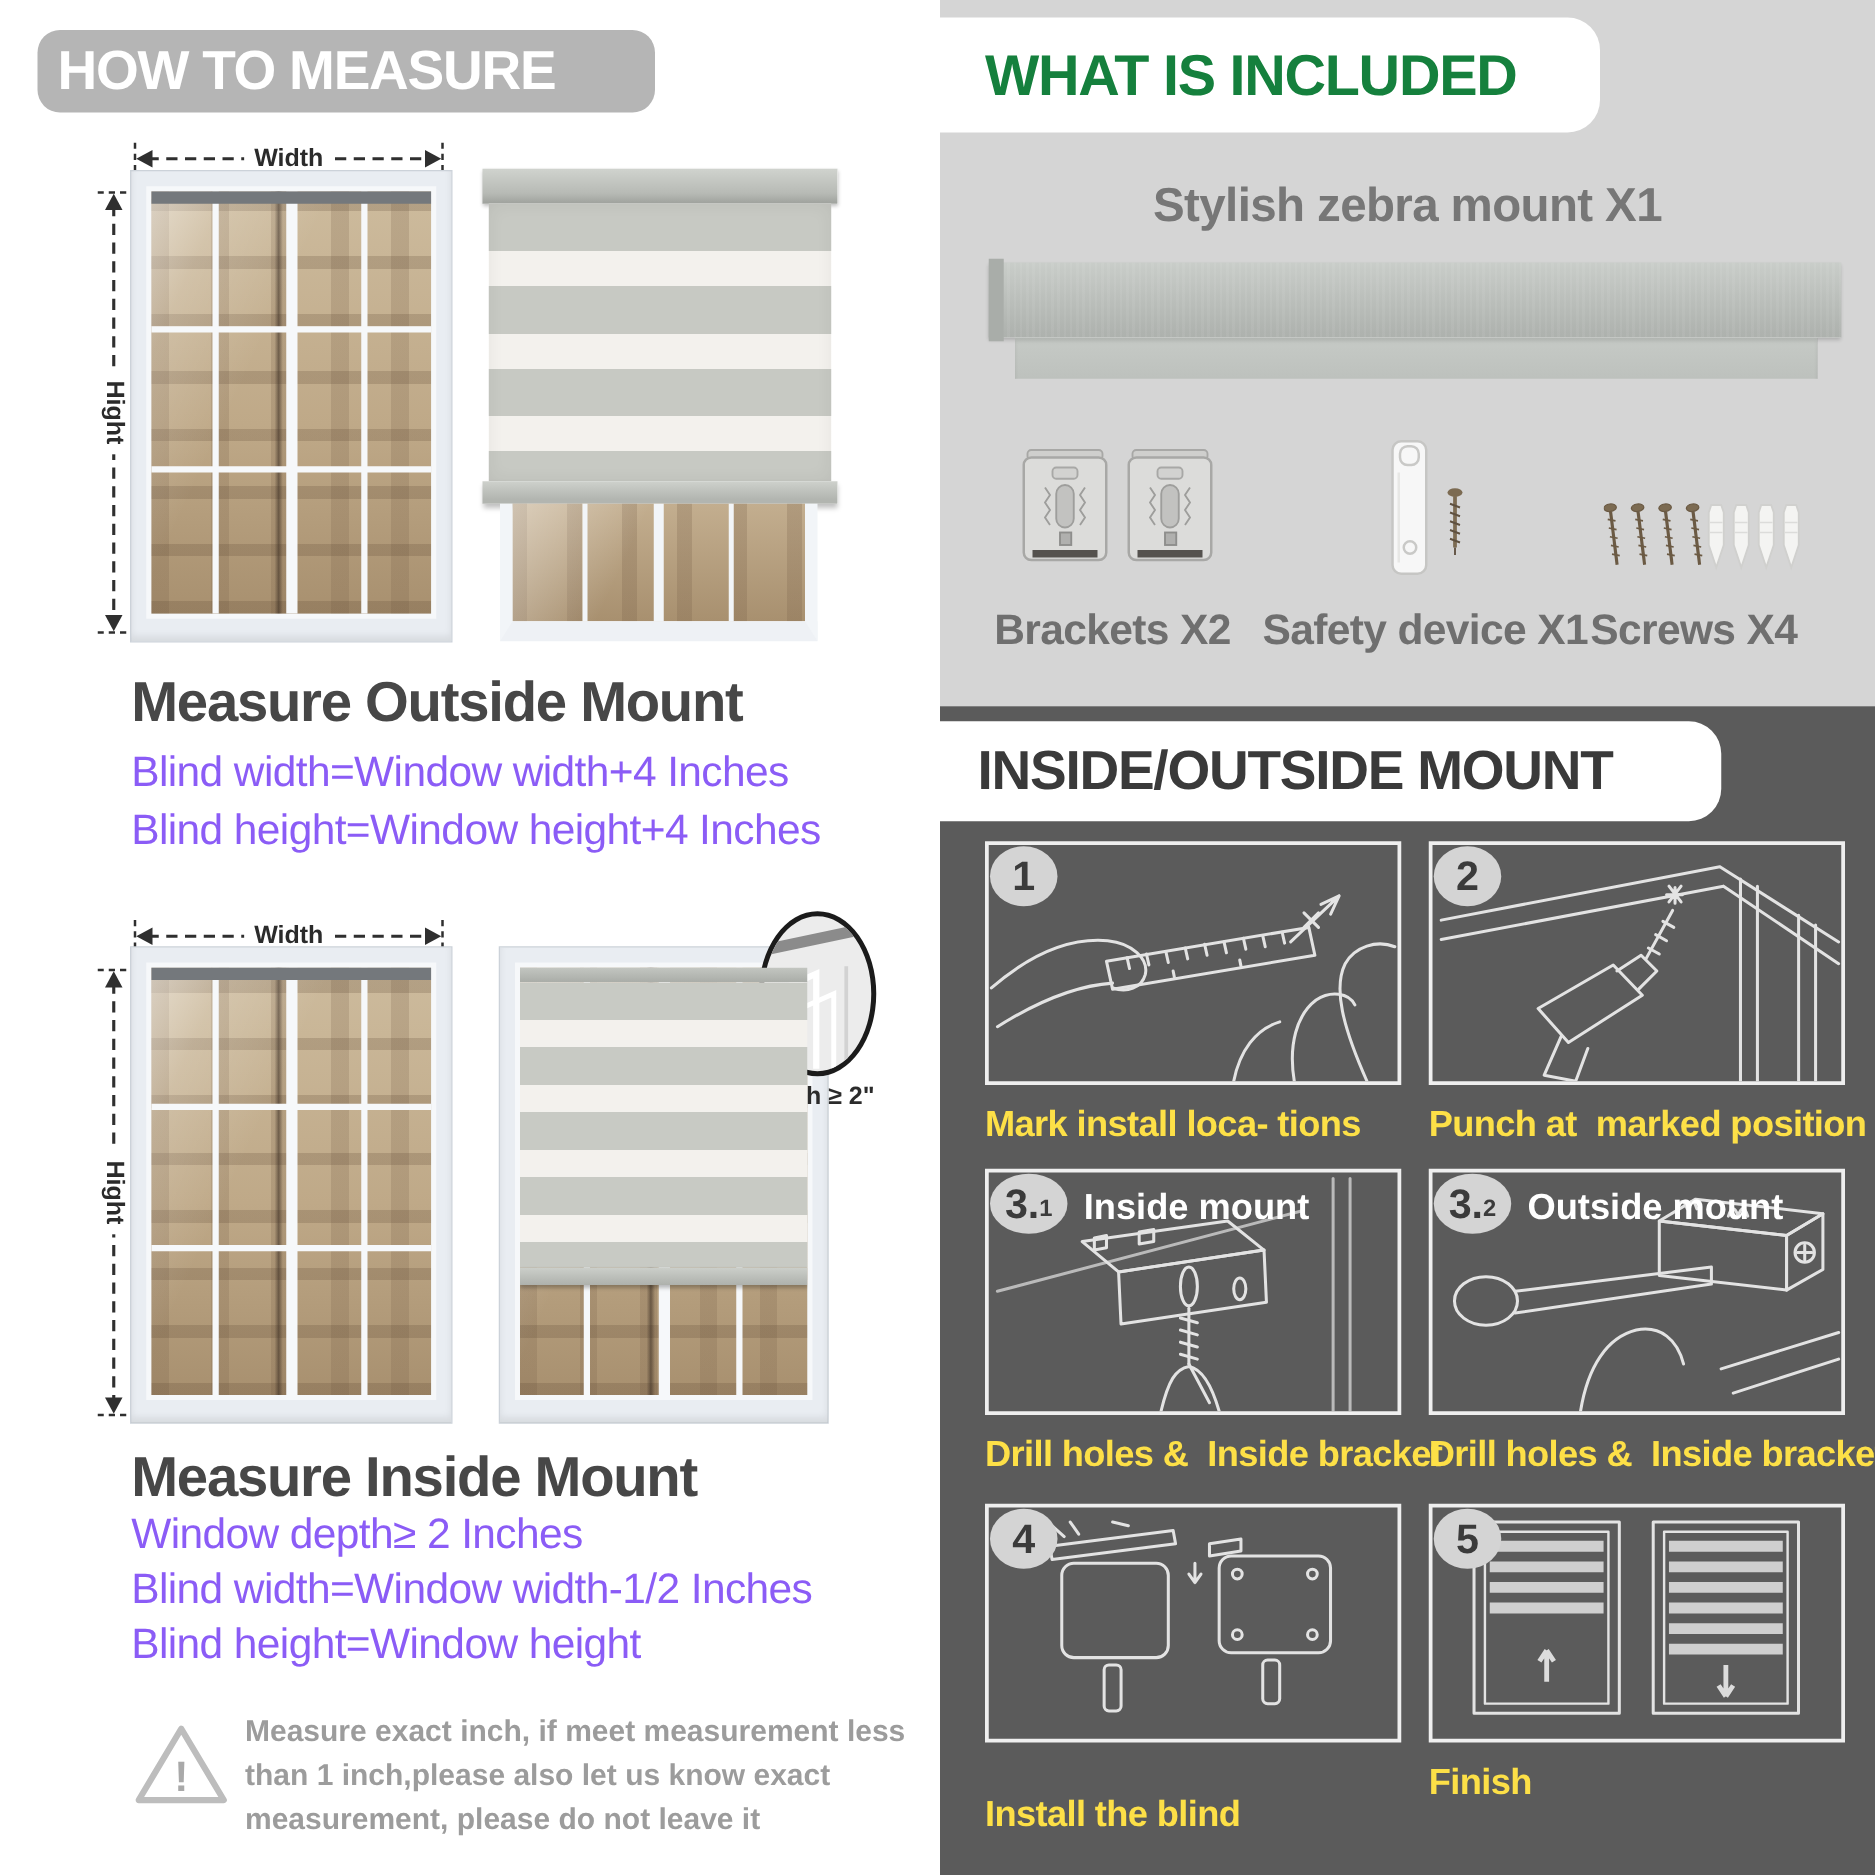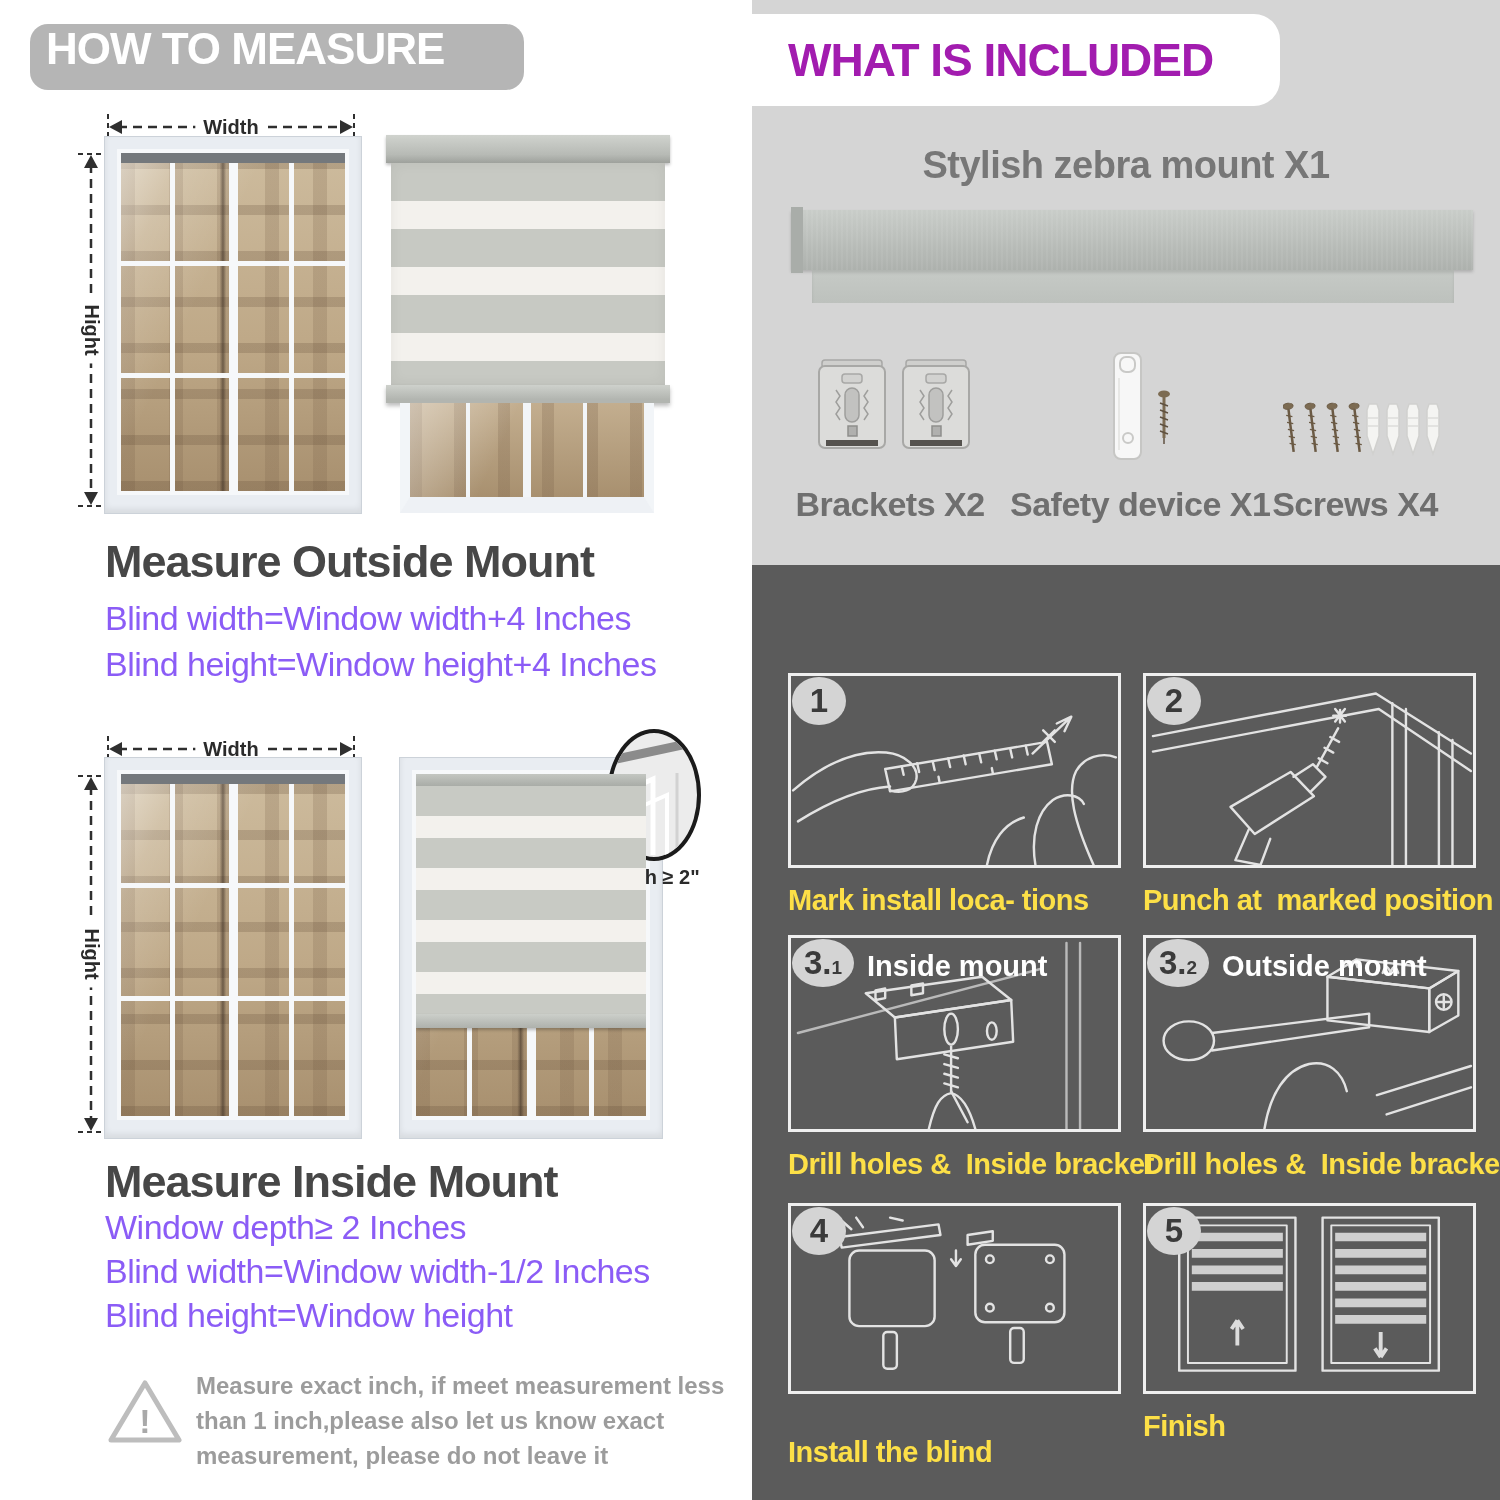--- a/index.html
+++ b/index.html
@@ -1,20 +1,20 @@
 <!DOCTYPE html>
 <html><head>
 <meta charset="utf-8">
 <style>
   html,body{margin:0;padding:0;background:#ffffff;}
   .canvas{position:relative;width:1500px;height:1500px;background:#ffffff;overflow:hidden;
           font-family:"Liberation Sans",sans-serif;}
 
   
-  .pill{position:absolute;display:flex;align-items:flex-start;}
+  .pill{position:absolute;display:flex;align-items:center;}
   .pill-gray{left:30px;top:24px;width:494px;height:66px;background:#b5b5b5;border-radius:18px;}
   .pill-gray span{color:#ffffff;font-size:44px;font-weight:700;letter-spacing:-1px;padding-left:16px;white-space:nowrap;}
 
   .sec-title{position:absolute;left:105px;margin:0;font-size:45px;font-weight:700;color:#474747;letter-spacing:-1px;white-space:nowrap;}
   .sec-line{position:absolute;left:105px;margin:0;font-size:34px;font-weight:400;color:#8b5cf6;letter-spacing:-0.5px;white-space:nowrap;}
 
   
   .dim-h{position:absolute;height:26px;}
   .dim-h svg{position:absolute;left:0;top:0;}
   .dim-label{position:absolute;left:50%;top:50%;transform:translate(-50%,-50%);
@@ -55,21 +55,21 @@
   .magnifier{position:absolute;border:4px solid #1b1b1b;border-radius:50%;background:#ececec;overflow:hidden;}
   .depth-label{position:absolute;font-size:20px;font-weight:700;color:#2b2b2b;text-align:center;white-space:nowrap;}
 
   
   .note-text{position:absolute;font-size:24px;font-weight:600;color:#9c9c9c;line-height:35px;white-space:nowrap;}
 
   
   .included{position:absolute;left:752px;top:0;width:748px;height:565px;background:#d5d5d5;}
   .pill-white-top{position:absolute;left:0;top:14px;width:528px;height:92px;background:#ffffff;border-radius:0 26px 26px 0;
                   display:flex;align-items:center;}
-  .pill-white-top span{color:#a21caf;font-size:46px;font-weight:700;letter-spacing:-1px;padding-left:36px;white-space:nowrap;}
+  .pill-white-top span{color:#15803d;font-size:46px;font-weight:700;letter-spacing:-1px;padding-left:36px;white-space:nowrap;}
   .blind-title{position:absolute;left:0;top:144px;width:748px;text-align:center;font-size:38px;font-weight:700;color:#777777;letter-spacing:-0.5px;}
   .headrail-main{position:absolute;left:39px;top:210px;width:682px;height:60px;
      background:
        repeating-linear-gradient(90deg, rgba(255,255,255,.06) 0 2px, rgba(0,0,0,0) 2px 5px),
        linear-gradient(180deg,#c9cdc9 0%,#bcc0bc 45%,#adb1ad 100%);
      box-shadow:0 2px 3px rgba(0,0,0,.18);}
   .headrail-main::before{content:"";position:absolute;left:0;top:-3px;width:12px;height:66px;background:#a9ada9;}
   .headrail-lower{position:absolute;left:60px;top:270px;width:642px;height:33px;
      background:linear-gradient(180deg,#c6cac6 0%,#bdc1bd 100%);box-shadow:inset 0 3px 3px rgba(0,0,0,.1);}
   .item{position:absolute;}
@@ -315,20 +315,23 @@
         </g>
       </svg>
     </div>
 
     <div class="item-label" style="left:28px;top:485px;width:220px;">Brackets X2</div>
     <div class="item-label" style="left:258px;top:485px;width:250px;">Safety device X1</div>
     <div class="item-label" style="left:503px;top:485px;width:200px;">Screws X4</div>
   </section>
 
   <section class="mount">
+    <div class="pill-white-dark">
+      <span>INSIDE/OUTSIDE MOUNT</span>
+    </div>
 
     <div class="step-box" style="left:36px;top:108px;height:195px;">
       <div class="badge">
         <span>1</span>
           <span class="num-sub"></span>
       </div>
       <svg viewBox="0 0 333 195">
         <g class="sketch">
           <path d="M0,118 C30,92 62,76 96,79 C116,81 130,94 127,107 C124,118 112,122 100,118"></path>
           <path d="M5,150 C40,128 70,116 100,114"></path>

